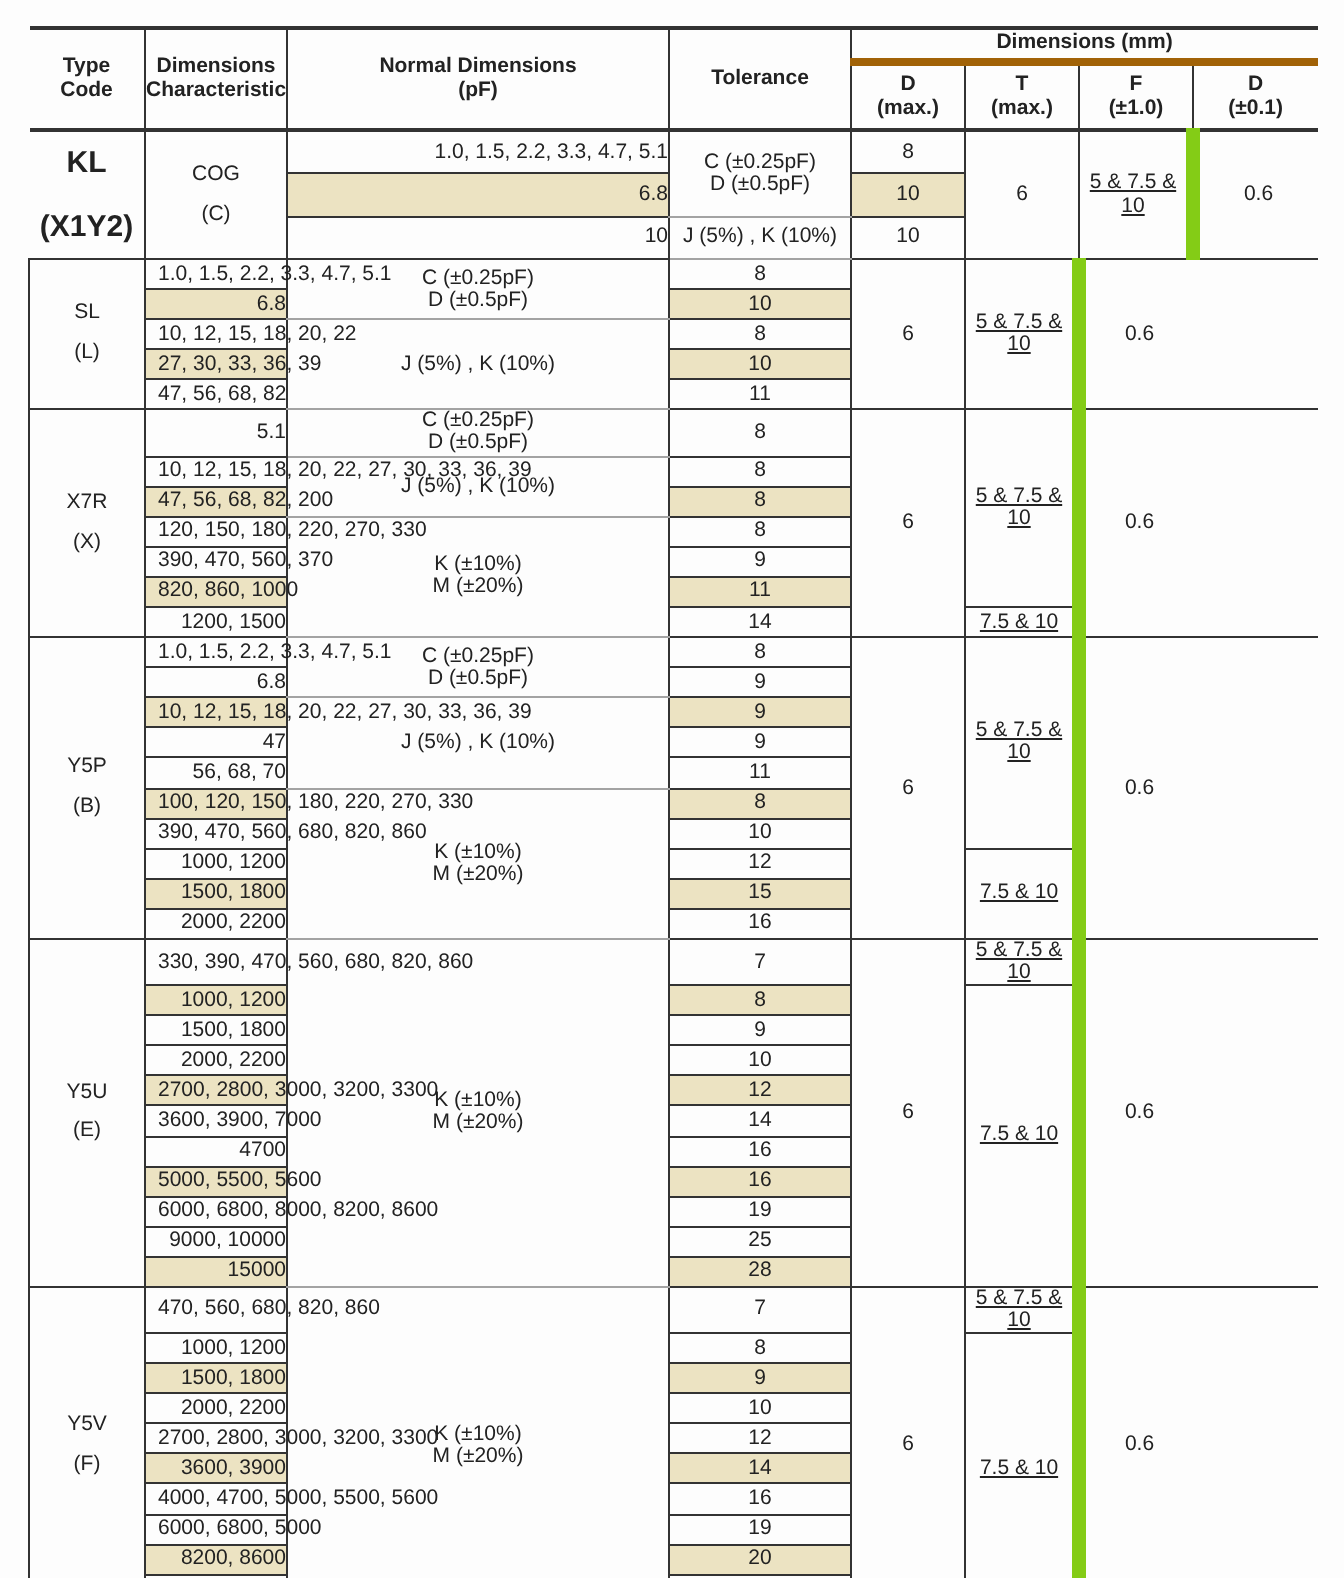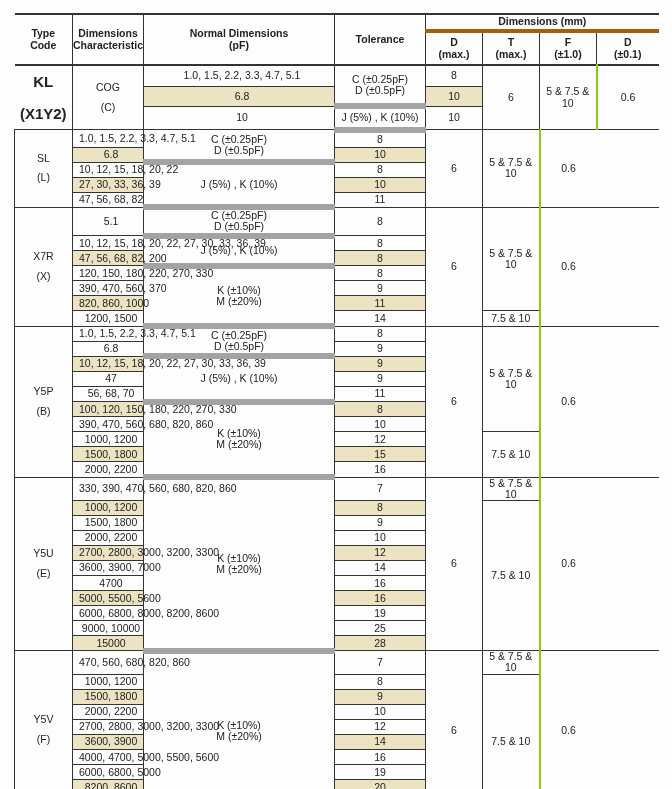--- a/index.html
+++ b/index.html
@@ -7,31 +7,31 @@
   table{position:absolute;left:14px;top:13px;border-collapse:collapse;table-layout:fixed;width:644px;font-size:10.5px;}
   col.c1{width:58px} col.c2{width:71px} col.c3{width:191px} col.c4{width:91px}
   col.c5{width:57px} col.c6{width:57px} col.c7{width:57px} col.c8{width:62px}
   td,th{padding:0;text-align:center;vertical-align:middle;line-height:1.05;}
   thead th{font-weight:bold;font-size:10.5px;}
   thead tr.r1 th{height:14px;}
   thead tr.r2 th{height:31px;}
   thead{border-top:2px solid #333;border-bottom:2px solid #333;}
   .vb{border-left:1px solid #333;}
   .bb{border-bottom:4px solid #a16207;margin-top:40px;}
-  td.cap{text-align:center;padding-left:6px;height:14.1px;border:1px solid #333;border-left:1px solid #333;white-space:nowrap;}
+  td.cap{text-align:right;padding-left:6px;height:14.1px;border:1px solid #333;border-left:1px solid #333;white-space:nowrap;}
   td.d{height:14.1px;border:1px solid #333;}
   td.hl{background:#ece3c2;}
   tbody.grp{border-top:1px solid #333;}
   tbody.grp.last{border-bottom:2px solid #333;}
   td.tc{font-weight:bold;font-size:15px;line-height:2.1;}
   td.temp{line-height:1.9;margin-left:25px;}
   td.tol{border-left:1px solid #333;border-right:1px solid #333;}
-  td.tolb{border-bottom:6px solid #a3a3a3;}
+  td.tolb{border-bottom:1px solid #a3a3a3;}
   td.t{border-left:1px solid #333;border-right:1px solid #333;}
-  td.f{border-right:2px solid #84cc16;}
+  td.f{border-right:7px solid #84cc16;text-decoration:underline;}
   td.fb{border-bottom:1px solid #333;}
 </style>
 </head>
 <body>
 
 <table>
   <colgroup>
       <col class="c1">
       <col class="c2">
       <col class="c3">

